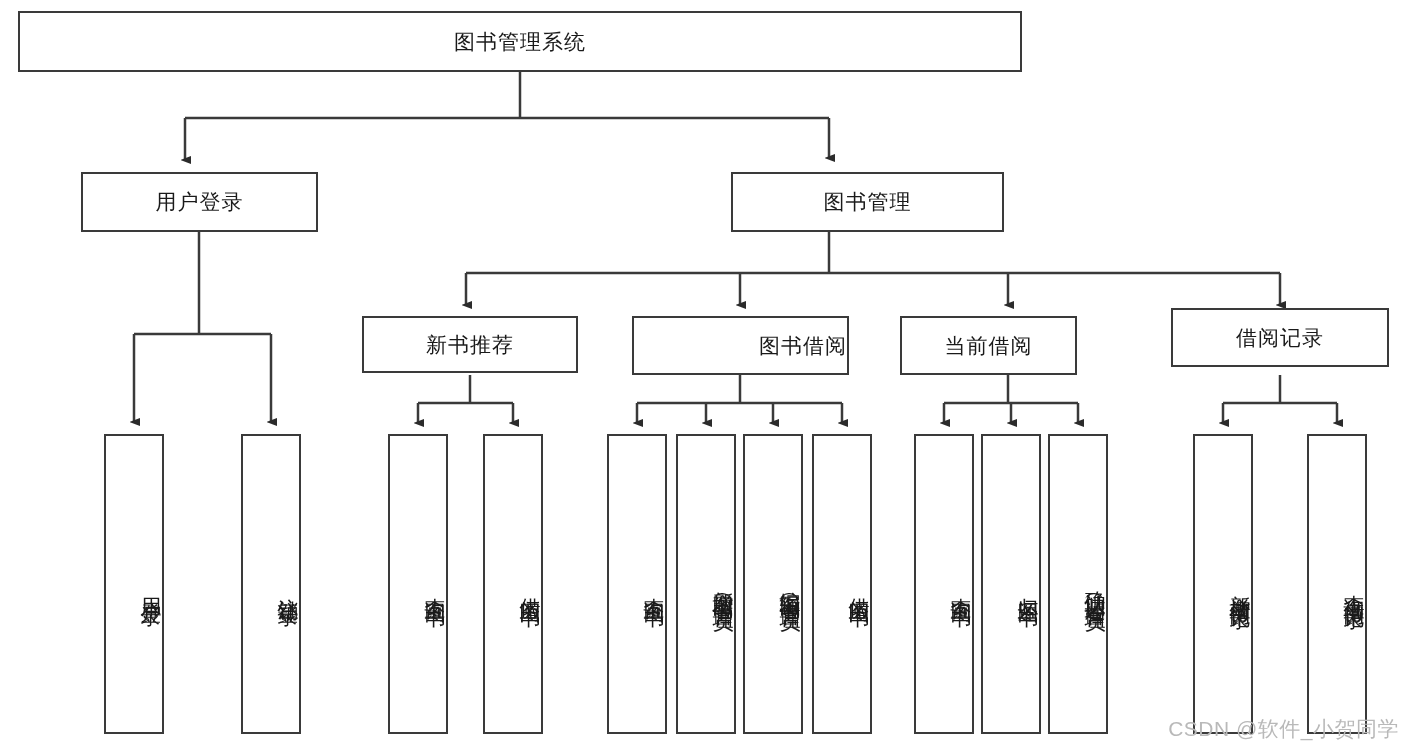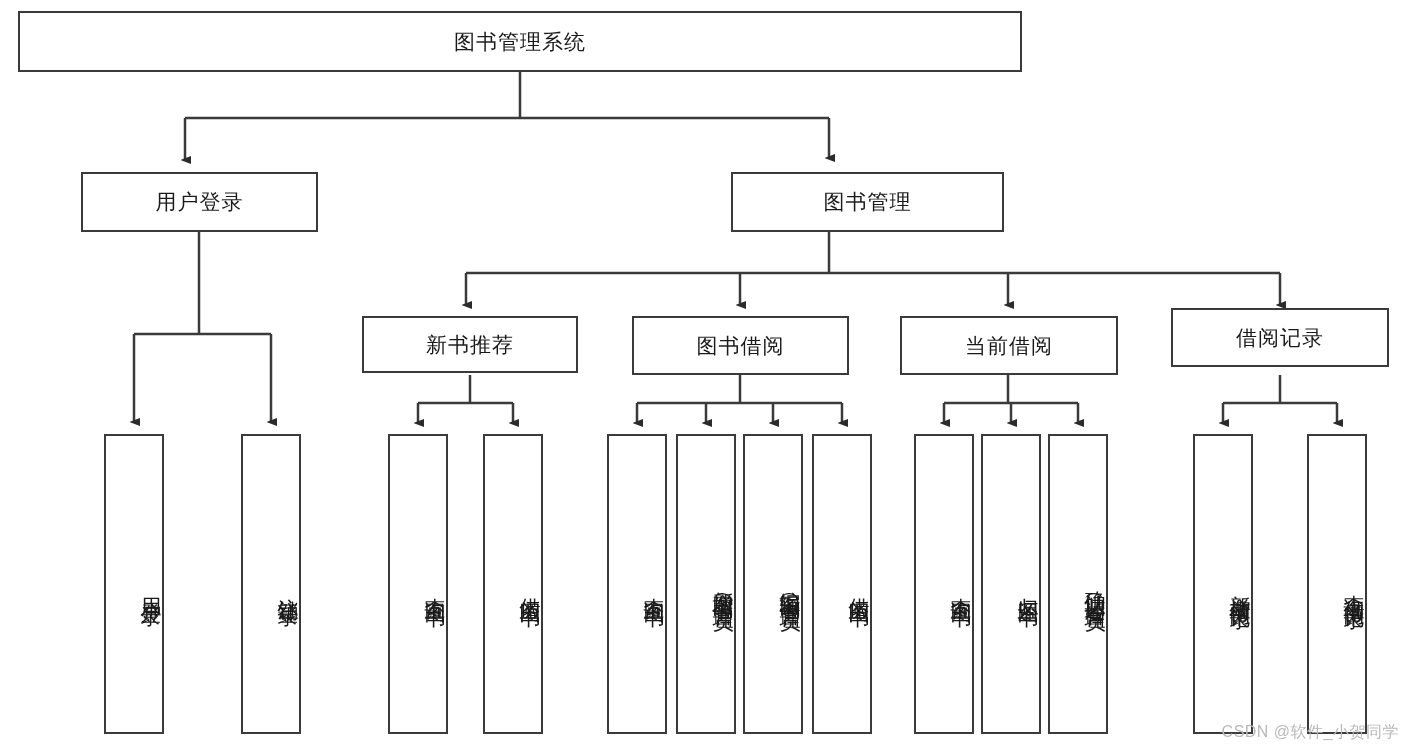--- a/index.html
+++ b/index.html
@@ -47,21 +47,21 @@
   }
   .node.vert .vlabel {
     writing-mode: vertical-rl;
     text-orientation: upright;
     display: block;
   }
   #watermark {
     position: absolute;
     right: 6px;
     bottom: 4px;
-    font-size: 16px;
+    font-size: 21px;
     color: #b9b9b9;
     white-space: nowrap;
     letter-spacing: 0.5px;
   }
 </style>
 </head>
 <body>
 
 <div id="canvas">
 
@@ -122,24 +122,24 @@
   <div class="node horiz" style="left:81px; top:172px; width:237px; height:60px;">
     <span>用户登录</span>
   </div>
   <div class="node horiz" style="left:711px; top:172px; width:273px; height:60px;margin-left:20px;">
     <span>图书管理</span>
   </div>
 
   <div class="node horiz" style="left:362px; top:316px; width:216px; height:57px;">
     <span>新书推荐</span>
   </div>
-  <div class="node horiz" style="left:632px; top:316px; width:217px; height:59px;">
+  <div class="node horiz" style="left:632px; top:316px; width:217px; height:59px;justify-content:flex-end;">
     <span>图书借阅</span>
   </div>
-  <div class="node horiz" style="left:900px; top:316px; width:218px; height:59px;">
+  <div class="node horiz" style="left:900px; top:316px; width:177px; height:59px;">
     <span>当前借阅</span>
   </div>
   <div class="node horiz" style="left:1171px; top:308px; width:218px; height:59px;">
     <span>借阅记录</span>
   </div>
 
   <div class="node vert" style="left:104px; top:434px; width:60px; height:300px;">
     <span class="vlabel">用户登录</span>
   </div>
   <div class="node vert" style="left:241px; top:434px; width:60px; height:300px;">

